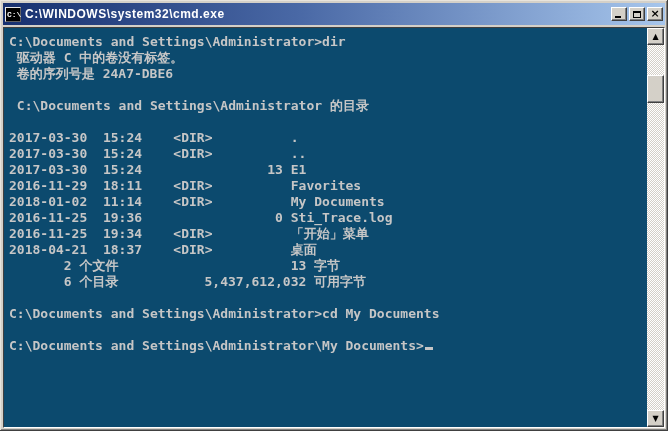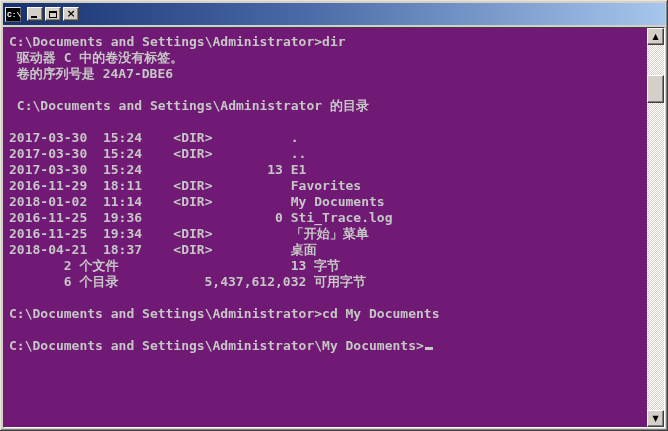--- a/index.html
+++ b/index.html
@@ -63,21 +63,21 @@
   }
   .client-frame{
     flex:1;margin-top:2px;
     border:1px solid;border-color:#404040 #FFFFFF #FFFFFF #404040;
     display:flex;
     overflow:hidden;
     background:#000;
   }
   .console{
     flex:1;
-    background:#701a75;
+    background:#0c4a6e;
     color:#C6C6C6;
     font:bold 13px/16px "DejaVu Sans Mono","Liberation Mono",monospace;
     white-space:pre;
     padding:6px 0 0 5px;
     overflow:hidden;
     cursor:text;
   }
   .tline{height:16px;}
   .cursor{
     display:inline-block;
@@ -115,20 +115,21 @@
     cursor:default;
   }
 </style>
 </head>
 <body>
 
 <div class="window">
 
   <div class="titlebar">
     <div class="cmd-icon">C:\</div>
+    <div class="title-text">C:\WINDOWS\system32\cmd.exe</div>
     <button class="cap-btn">
       <span class="glyph-min"></span>
     </button>
     <button class="cap-btn">
       <span class="glyph-max"></span>
     </button>
     <button class="cap-btn">
       <span class="glyph-close">×</span>
     </button>
   </div>

